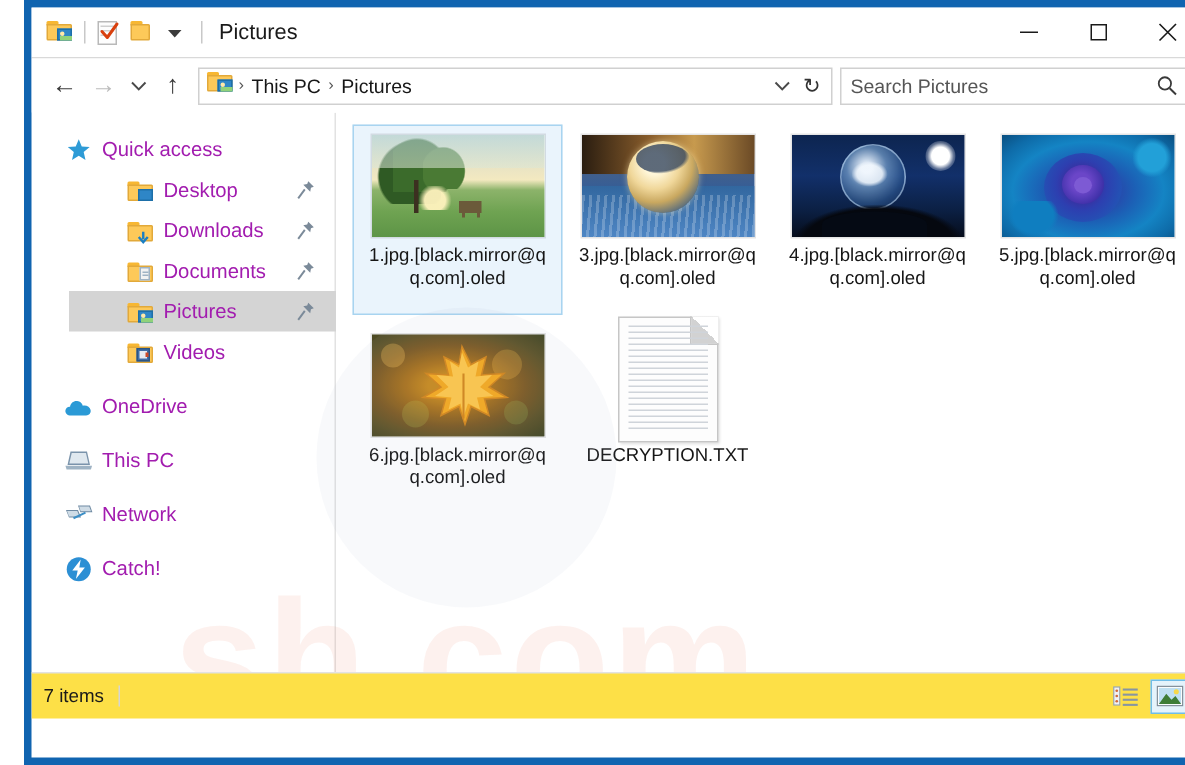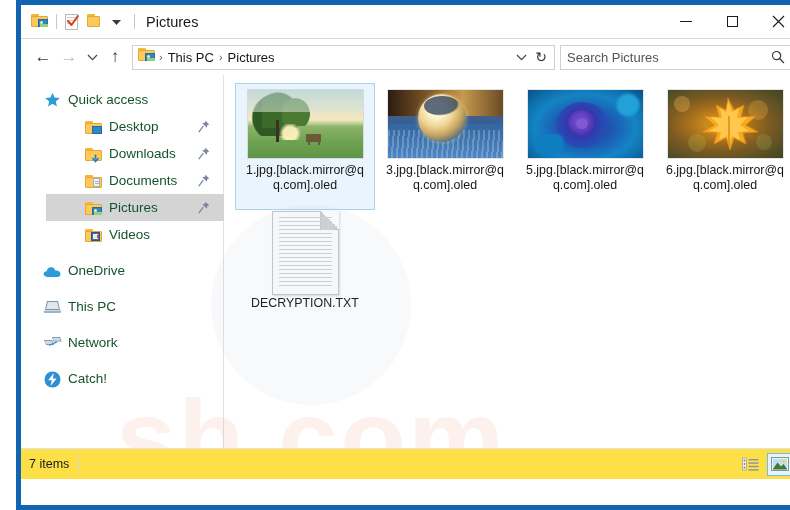--- a/index.html
+++ b/index.html
@@ -114,21 +114,21 @@
   }
   #sidebar {
     width: 203px; flex: 0 0 203px; background: transparent;
     padding-top: 11px; position: relative; overflow: hidden;
   }
   #sidebar-sep {
     position: absolute; right: 0; top: 0; bottom: 0; width: 1px; background: #e2e2e2;
   }
   .sb-item {
     height: 27px; display: flex; align-items: center; padding-left: 22px;
-    position: relative; font-size: 13.5px; color: #14532d;
+    position: relative; font-size: 13.5px; color: #a21caf;
   }
   .sb-item.child { padding-left: 38px; margin-left: 25px; }
   .sb-item.selected { background: #d4d4d4; }
   .sb-ico { width: 20px; height: 17px; position: relative; flex: 0 0 auto; margin-right: 5px; }
   .sb-label { white-space: nowrap; }
   .sb-pin {
     margin-left: auto; margin-right: 14px; width: 12px; height: 13px; position: relative;
   }
   .sb-gap { height: 9px; }
 
@@ -503,20 +503,32 @@
               <div style="position:absolute;left:0;top:0;right:0;height:26px;background:linear-gradient(to right,#2a1d10,#8a5e2c 40%,#c79a4e 65%,#6b4a26);"></div>
               <div style="position:absolute;left:0;top:34px;right:0;bottom:0;background:linear-gradient(to bottom,#32679f,#4e86c4);"></div>
               <div style="position:absolute;left:0;top:40px;right:0;bottom:0;background:repeating-linear-gradient(95deg, rgba(255,255,255,0.22) 0 2px, transparent 2px 5px);"></div>
               <div style="position:absolute;left:30px;top:4px;width:48px;height:48px;border-radius:50%;background:radial-gradient(circle at 38% 32%, #fff6d8 0 16%, #f0d79a 38%, #c9a860 58%, #3a5c84 84%, #24405f 100%);box-shadow:0 0 4px rgba(255,235,180,0.5);"></div>
               <div style="position:absolute;left:36px;top:6px;width:36px;height:20px;border-radius:50%;background:radial-gradient(ellipse at 40% 40%, rgba(40,60,90,0.75) 0 60%, transparent 70%);"></div>
             </div>
           </div>
           <div class="tile-label">3.jpg.[black.mirror@qq.com].oled</div>
         </div>
 
+        <div class="tile">
+          <div class="thumb-wrap">
+            <div class="thumb" style="background:linear-gradient(to bottom,#0d2550 0%,#12306a 40%,#0b1f42 75%,#060d1c 100%);">
+              <div style="position:absolute;right:6px;top:4px;width:20px;height:20px;border-radius:50%;background:radial-gradient(circle,#ffffff 0 42%, rgba(255,255,255,0.35) 62%, transparent 82%);"></div>
+              <div style="position:absolute;left:32px;top:6px;width:44px;height:44px;border-radius:50%;background:radial-gradient(circle at 40% 35%, rgba(235,245,255,0.92) 0 10%, rgba(150,195,235,0.55) 36%, rgba(60,110,170,0.45) 66%, rgba(20,45,90,0.5) 92%);border:1px solid rgba(200,225,250,0.55);"></div>
+              <div style="position:absolute;left:40px;top:16px;width:26px;height:20px;background:radial-gradient(ellipse at 45% 50%, rgba(245,250,255,0.8) 0 42%, transparent 60%);"></div>
+              <div style="position:absolute;left:0;bottom:0;right:0;height:22px;background:radial-gradient(ellipse at 50% 120%, #05080f 0 62%, transparent 70%);"></div>
+              <div style="position:absolute;left:20px;bottom:0;width:70px;height:17px;border-radius:50% 50% 0 0;background:#050a14;"></div>
+            </div>
+          </div>
+          <div class="tile-label">4.jpg.[black.mirror@qq.com].oled</div>
+        </div>
 
         <div class="tile">
           <div class="thumb-wrap">
             <div class="thumb" style="background:radial-gradient(ellipse at 50% 55%, #2b3fa8 0 18%, #1c5fb5 38%, #1484c4 62%, #0e6ba8 82%, #0a4f80 100%);">
               <div style="position:absolute;left:28px;top:12px;width:52px;height:46px;border-radius:50%;background:radial-gradient(circle at 48% 46%, #4b2fa8 0 14%, #3a2fa0 28%, #2d3fb0 46%, #2450b4 70%, #1c62ae 100%);"></div>
               <div style="position:absolute;left:40px;top:20px;width:28px;height:26px;border-radius:50%;background:radial-gradient(circle at 45% 45%, #6b46c8 0 30%, #3b2fa6 75%);"></div>
               <div style="position:absolute;left:48px;top:28px;width:12px;height:11px;border-radius:50%;background:#7d5ad4;"></div>
               <div style="position:absolute;left:4px;top:44px;width:34px;height:24px;background:radial-gradient(ellipse at 50% 40%, #0f7ec0 0 55%, transparent 70%);"></div>
               <div style="position:absolute;right:2px;top:2px;width:26px;height:26px;background:radial-gradient(ellipse,#22a0d8 0 50%, transparent 72%);"></div>
             </div>

